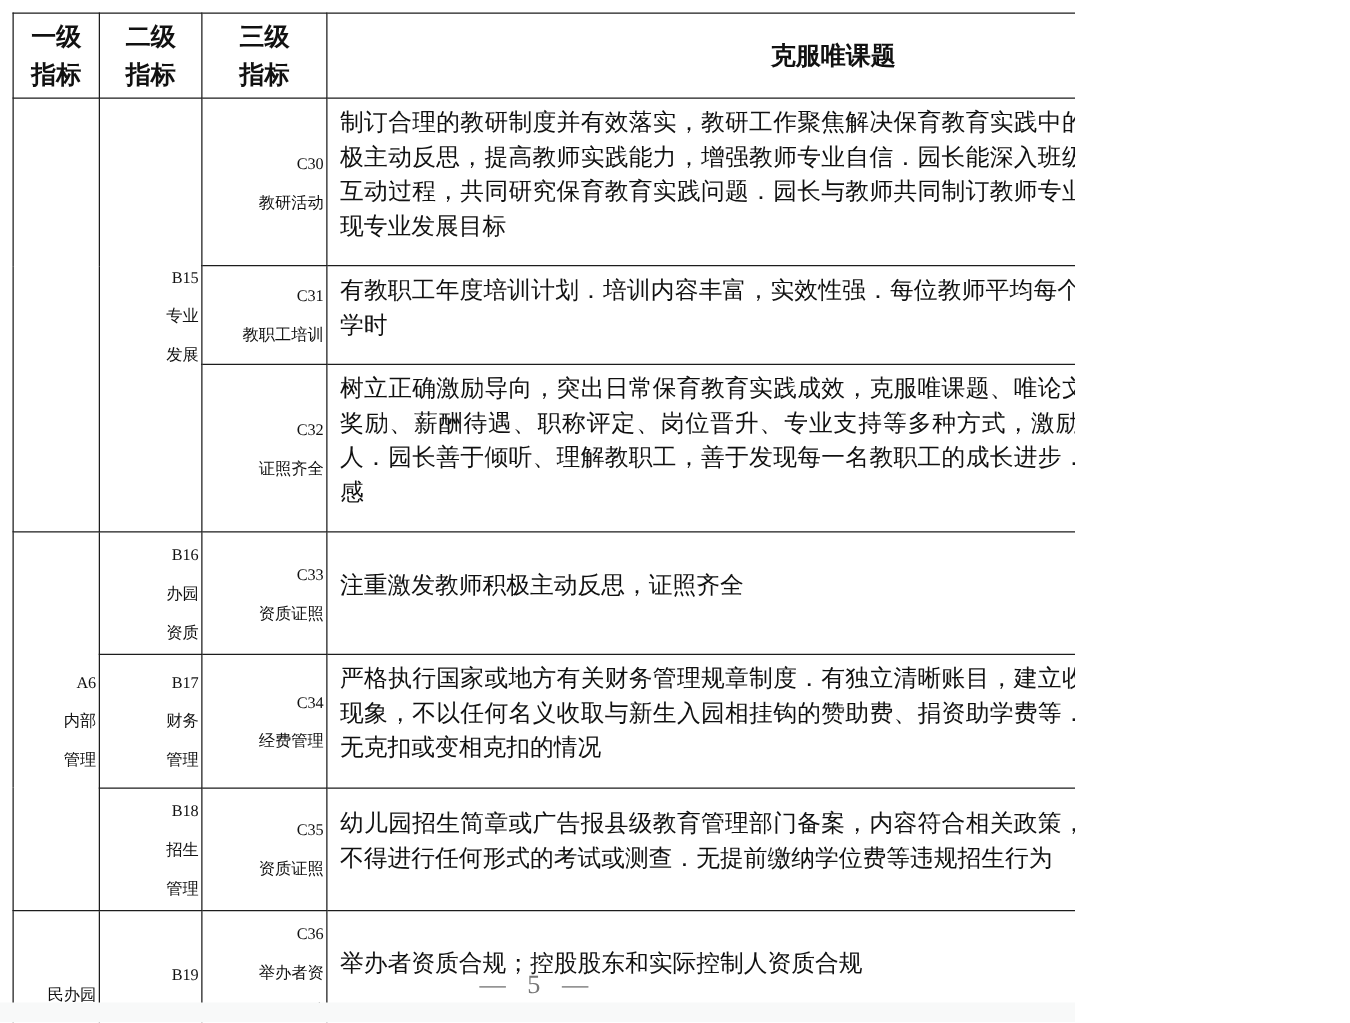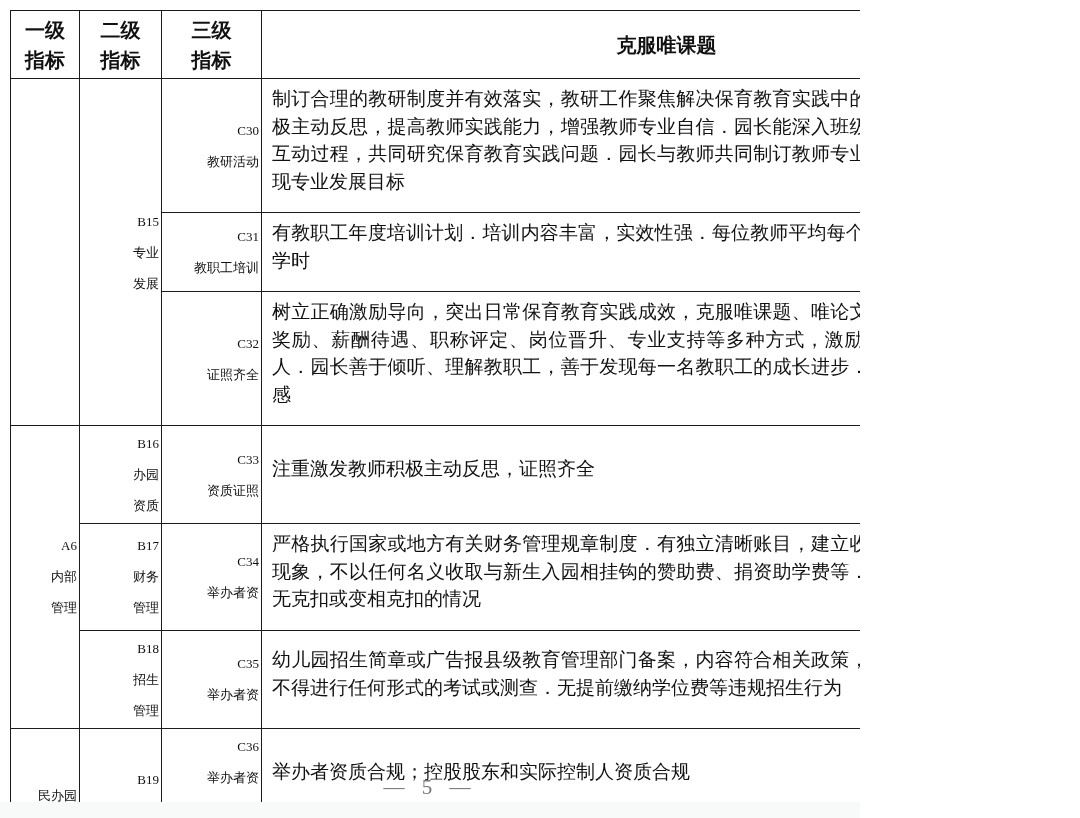--- a/index.html
+++ b/index.html
@@ -125,30 +125,30 @@
       <td class="lab">C33
 资质证照</td>
       <td class="req">注重激发教师积极主动反思，证照齐全</td>
     </tr>
 
     <tr style="height:94px">
       <td class="lab">B17
 财务
 管理</td>
       <td class="lab">C34
-举办者资</td>
+经费管理</td>
       <td class="req">严格执行国家或地方有关财务管理规章制度．有独立清晰账目，建立收费公示制度，无乱收费现象，不以任何名义收取与新生入园相挂钩的赞助费、捐资助学费等．幼儿伙食费专款专用，无克扣或变相克扣的情况</td>
     </tr>
 
     <tr style="height:84px">
       <td class="lab">B18
 招生
 管理</td>
       <td class="lab">C35
-举办者资</td>
+资质证照</td>
       <td class="req">幼儿园招生简章或广告报县级教育管理部门备案，内容符合相关政策，潜心育人．幼儿入园时不得进行任何形式的考试或测查．无提前缴纳学位费等违规招生行为</td>
     </tr>
 
     <tr style="height:86px">
       <td class="lab" rowspan="2">民办园
 附加
 指标</td>
       <td class="lab" rowspan="2">B19
 完善
 法人

